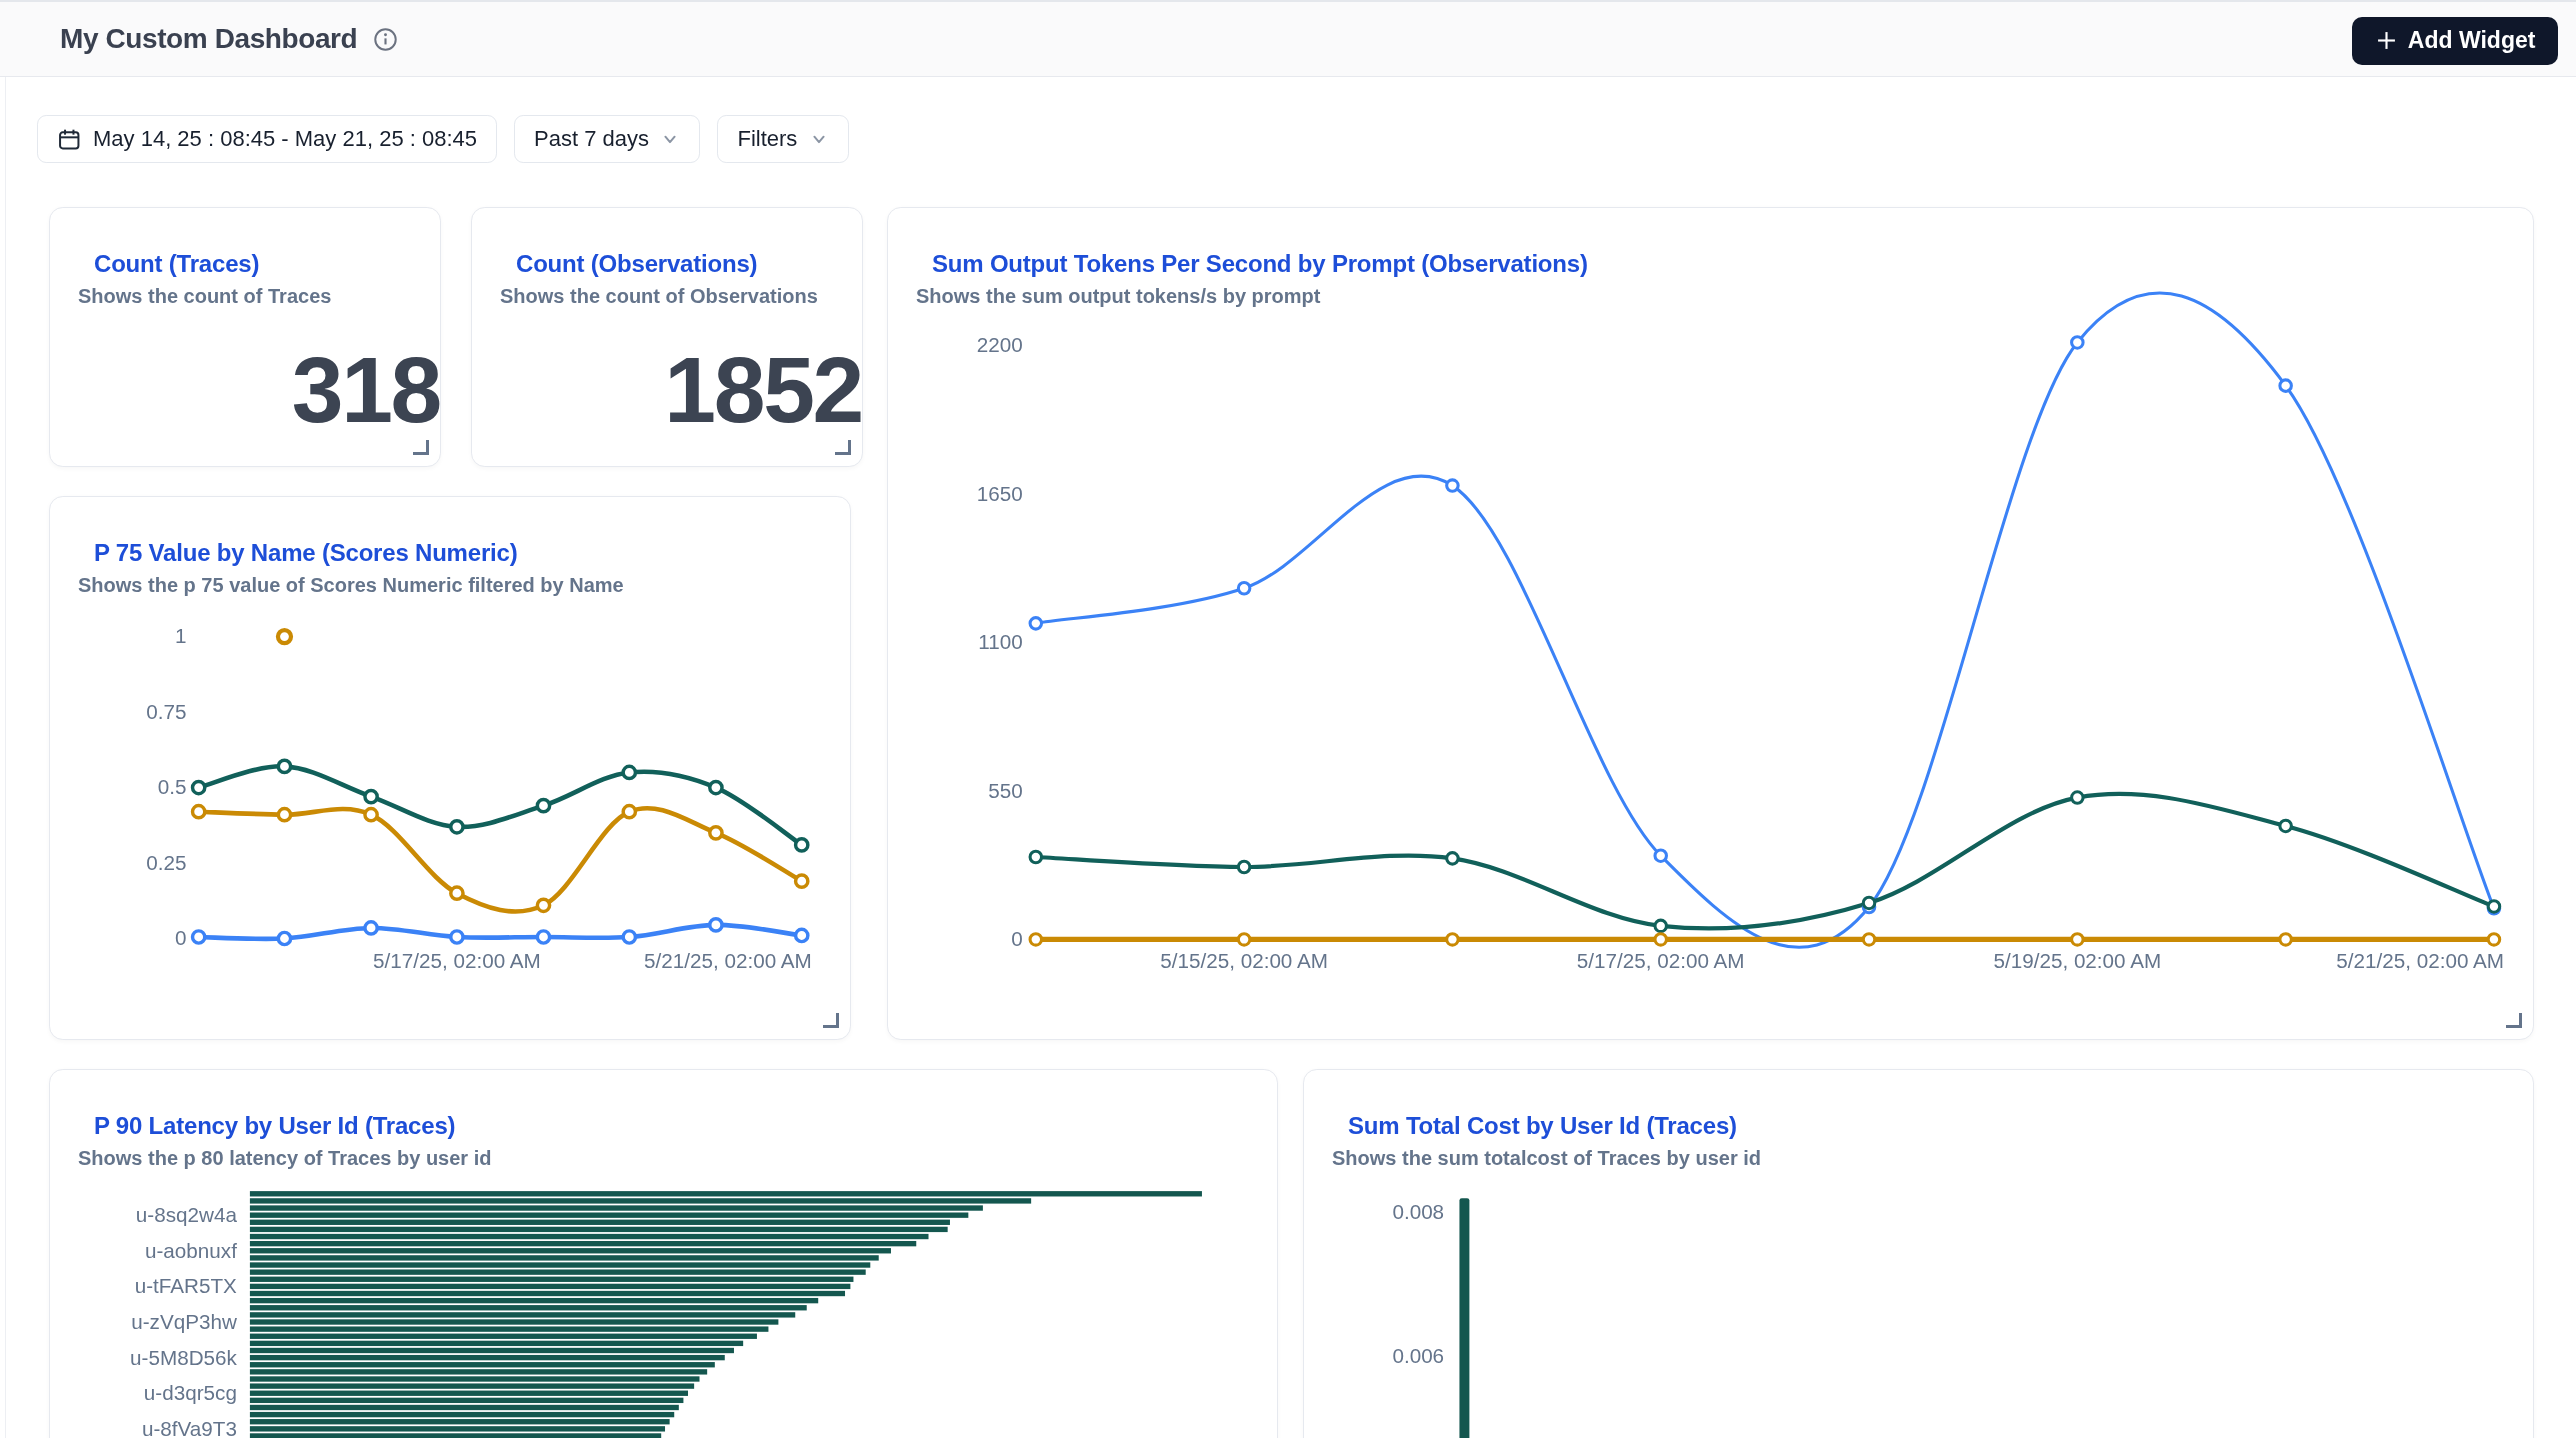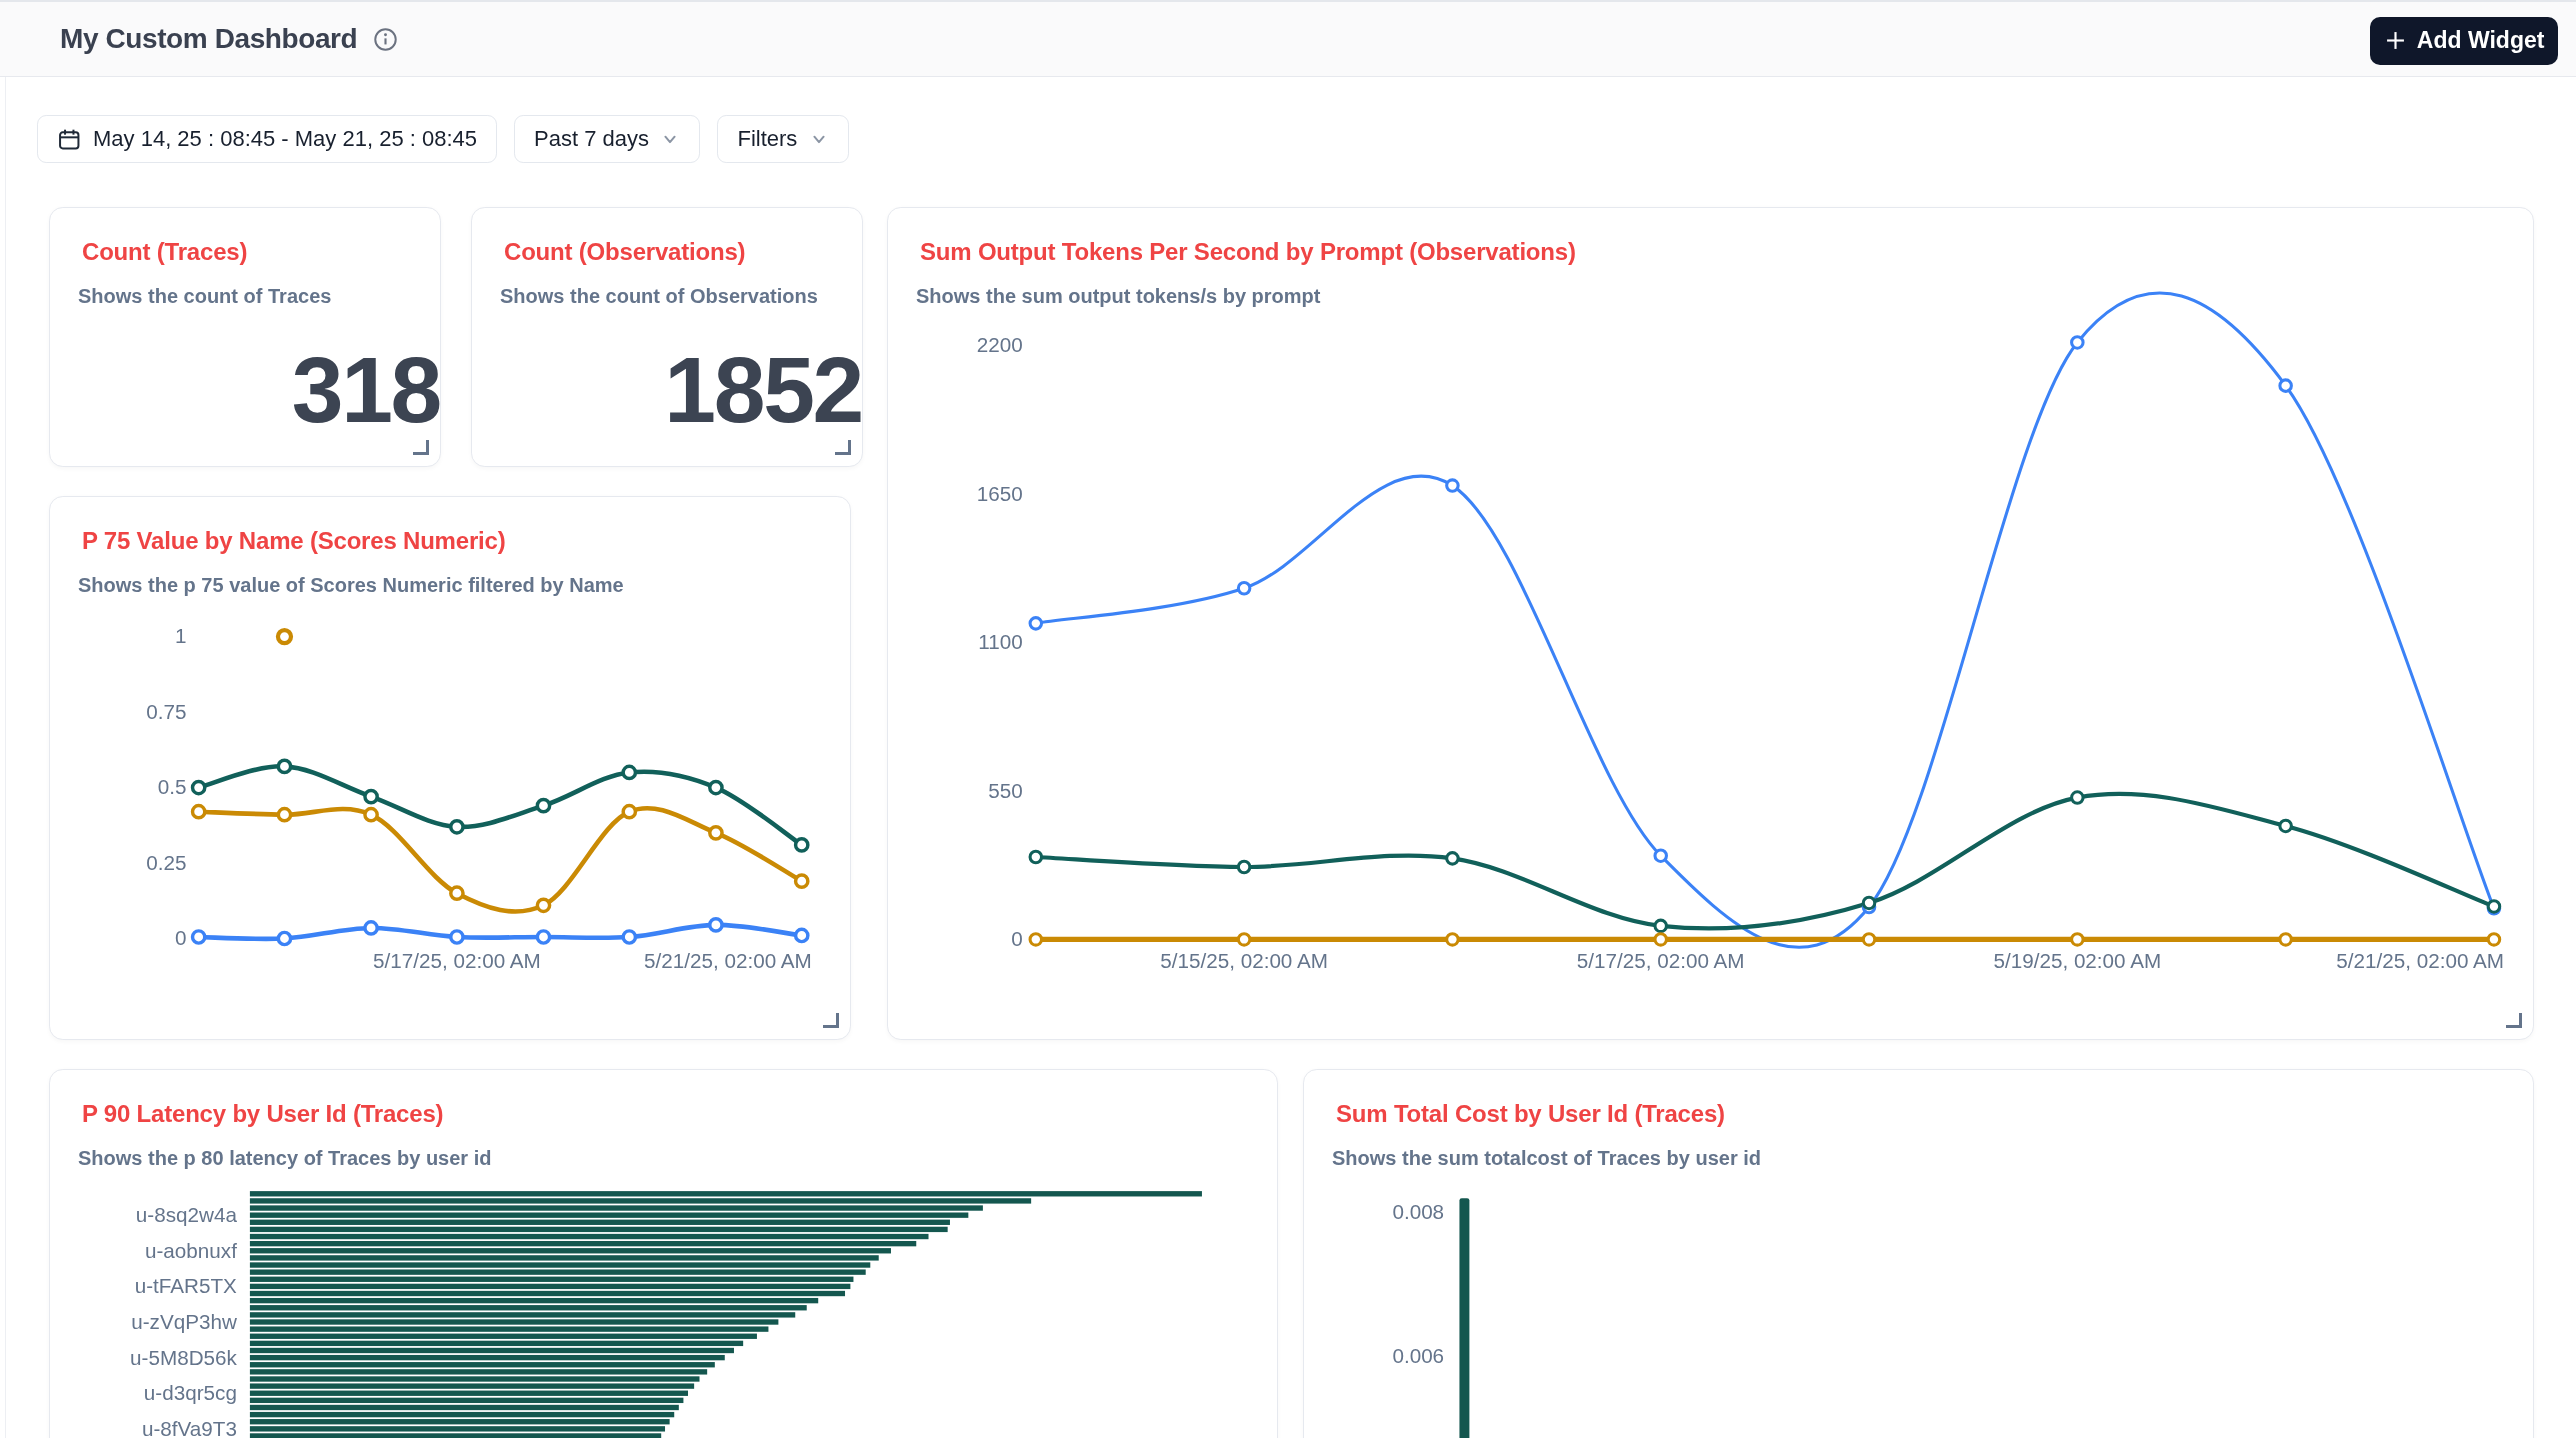--- a/index.html
+++ b/index.html
@@ -9,37 +9,37 @@
   }
   
   .header{
     position:absolute;left:0;top:0;width:100%;height:77px;box-sizing:border-box;
     background:#fafafb;border-top:2.3px solid #e4e7ec;border-bottom:1.5px solid #e7e9ee;
   }
   .header-left{position:absolute;left:60px;top:0;height:100%;display:flex;align-items:center;gap:15.3px;justify-content:flex-end;}
   .page-title{margin:0;font-size:28px;font-weight:600;color:#3a4150;letter-spacing:-0.4px;}
   .add-widget{
     position:absolute;right:17.6px;top:14.5px;height:48px;display:flex;align-items:center;gap:10px;
-    background:#0f172a;color:#ffffff;border:none;border-radius:10px;padding:0 14px;
+    background:#0f172a;color:#ffffff;border:none;border-radius:10px;padding:0 23px;
     font-family:inherit;font-size:23px;font-weight:600;cursor:pointer;
   }
   .left-edge{position:absolute;left:4.6px;top:77px;bottom:0;width:1.5px;background:#edeff3;}
   
   .filterbar{position:absolute;left:37px;top:115px;display:flex;gap:17px;}
   .fbtn{
     height:48px;box-sizing:border-box;display:flex;align-items:center;gap:11.5px;
     background:#ffffff;border:1.5px solid #e4e8ee;border-radius:9.2px;padding:8px 19px;
     font-family:inherit;font-size:22px;font-weight:500;color:#18202e;cursor:pointer;white-space:nowrap;
   }
   
   .card{
     position:absolute;box-sizing:border-box;background:#fff;border:1.5px solid #e6e9ef;
     border-radius:13.8px;box-shadow:0 1.5px 4.6px rgba(15,23,42,.03);
   }
-  .card-title{position:absolute;left:28px;top:26px;margin:4px;font-size:24px;font-weight:600;color:#ef4444;letter-spacing:-0.2px;}
+  .card-title{position:absolute;left:28px;top:26px;margin:16px;font-size:24px;font-weight:600;color:#1d4ed8;letter-spacing:-0.2px;}
   .card-sub{position:absolute;left:28px;top:77px;margin:0;font-size:20px;font-weight:700;color:#64748b;}
   .big-number{position:absolute;left:0;right:0;top:129px;text-align:right;font-size:93px;font-weight:700;color:#3c4452;letter-spacing:-2.3px;}
   .resize-handle{
     position:absolute;right:11.5px;bottom:11.5px;width:13px;height:11.5px;
     border-right:3.8px solid #64748b;border-bottom:3.8px solid #64748b;
   }
   svg.chart{position:absolute;left:0;top:0;width:100%;height:100%;overflow:visible;}
   svg.chart text{font-family:"Liberation Sans",sans-serif;fill:#64748b;}
   .icon{flex:0 0 auto;display:block;}
 </style>

